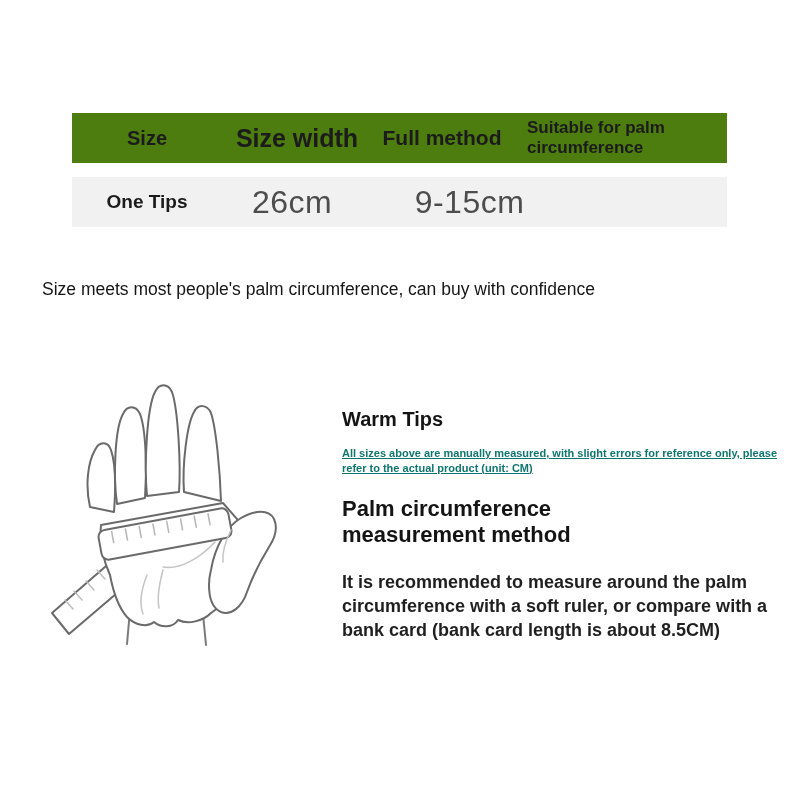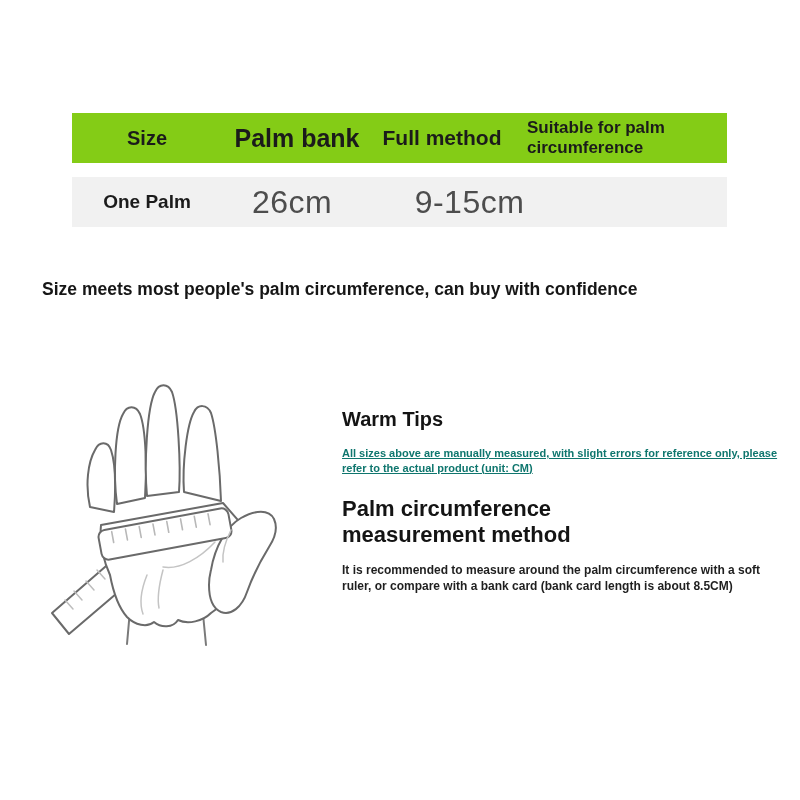--- a/index.html
+++ b/index.html
@@ -7,61 +7,61 @@
     position:relative;
     width:800px;height:800px;
     background:#ffffff;
     overflow:hidden;
     font-family:"Liberation Sans", sans-serif;
     color:#1b1b1b;
   }
   
   .size-table{position:absolute;left:72px;top:113px;width:655px;}
   .t-row{display:flex;align-items:center;height:50px;}
-  .t-head{background:#84cc16;}
+  .t-head{background:#4d7c0f;}
   .t-data{background:#f1f1f1;margin-top:14px;}
   .t-cell{display:flex;align-items:center;justify-content:center;text-align:center;}
   .c1{width:150px;}
   .c2{width:150px;}
   .c3{width:140px;}
   .c4{width:215px;}
   .t-head .c1{font-size:20px;font-weight:bold;}
   .t-head .c2{font-size:25px;font-weight:bold;}
   .t-head .c3{font-size:21px;font-weight:bold;}
   .t-head .c4{font-size:17px;font-weight:bold;justify-content:flex-start;text-align:left;padding-left:15px;width:200px;line-height:1.15;}
   .t-data .c1{font-size:19px;font-weight:bold;color:#1b1b1b;}
   .t-data .c2,.t-data .c3,.t-data .c4{font-size:32px;font-weight:400;color:#4d4d4d;letter-spacing:0.5px;}
   
   .note{
     position:absolute;left:42px;top:279px;width:720px;
-    font-size:17.5px;font-weight:bold;color:#161616;
+    font-size:17.5px;font-weight:normal;color:#161616;
   }
   
   .hand-wrap{position:absolute;left:35px;top:370px;width:305px;height:285px;}
   
   .right-col{position:absolute;left:342px;top:408px;width:442px;}
   .tips-heading{font-size:20px;font-weight:bold;color:#141414;}
   .tips-body{margin-top:15px;font-size:11px;font-weight:bold;color:#0f766e;line-height:1.33;text-decoration:underline;}
   .meas-heading{margin-top:21px;font-size:22px;font-weight:bold;color:#141414;line-height:1.18;width:290px;}
-  .meas-body{margin-top:15px;font-size:12px;font-weight:bold;color:#1f1f1f;line-height:1.33;}
+  .meas-body{margin-top:23px;font-size:18px;font-weight:bold;color:#1f1f1f;line-height:1.33;}
 </style>
 </head>
 <body>
 
 <div class="page">
 
   <div class="size-table">
     <div class="t-row t-head">
       <div class="t-cell c1">Size</div>
-      <div class="t-cell c2">Palm bank</div>
+      <div class="t-cell c2">Size width</div>
       <div class="t-cell c3">Full method</div>
       <div class="t-cell c4">Suitable for palm circumference</div>
     </div>
     <div class="t-row t-data">
-      <div class="t-cell c1">One Palm</div>
+      <div class="t-cell c1">One Tips</div>
       <div class="t-cell c3">26cm</div>
       <div class="t-cell c4">9-15cm</div>
     </div>
   </div>
 
   <div class="note">Size meets most people's palm circumference, can buy with confidence</div>
 
   <div class="hand-wrap">
     <svg width="305" height="285" viewBox="0 0 305 285" xmlns="http://www.w3.org/2000/svg">
       <g fill="none" stroke="#6a6a6a" stroke-width="2" stroke-linecap="round" stroke-linejoin="round">

